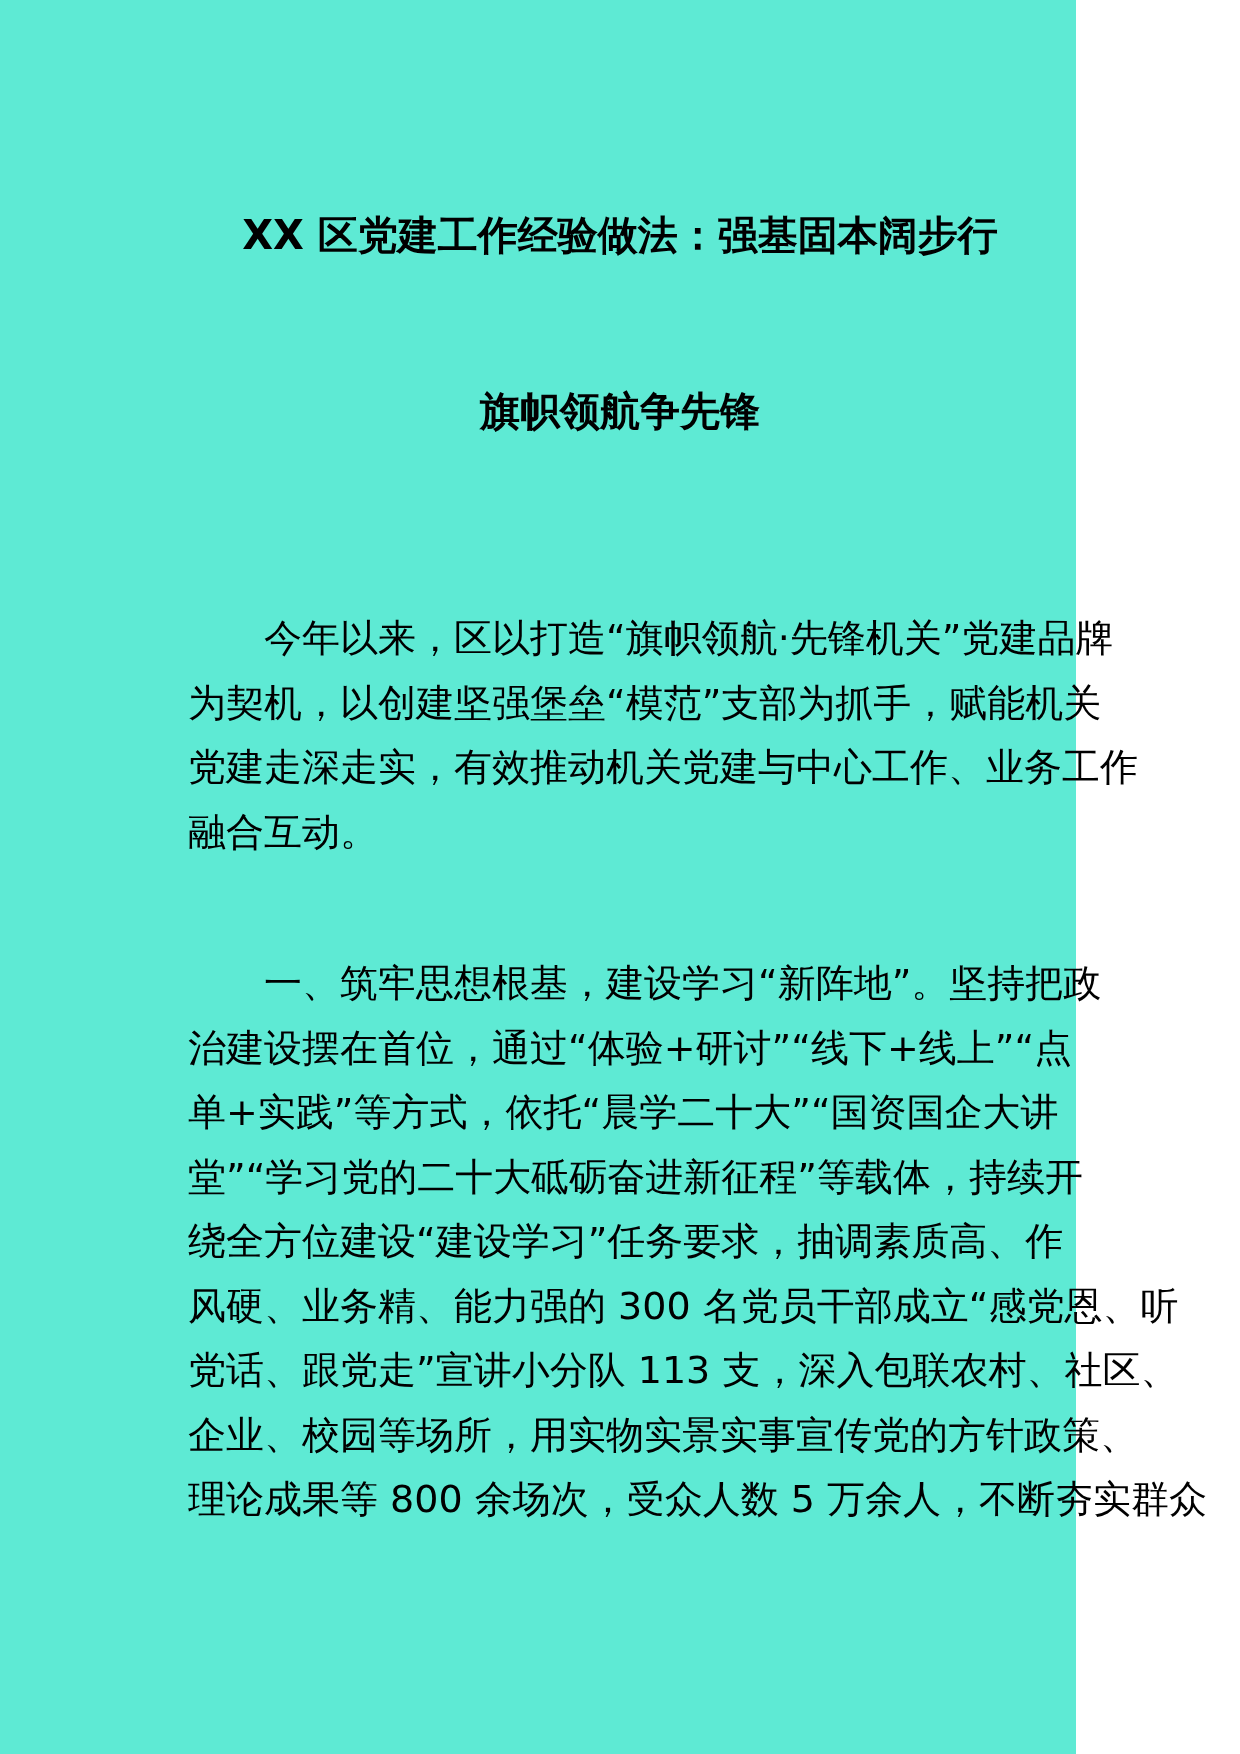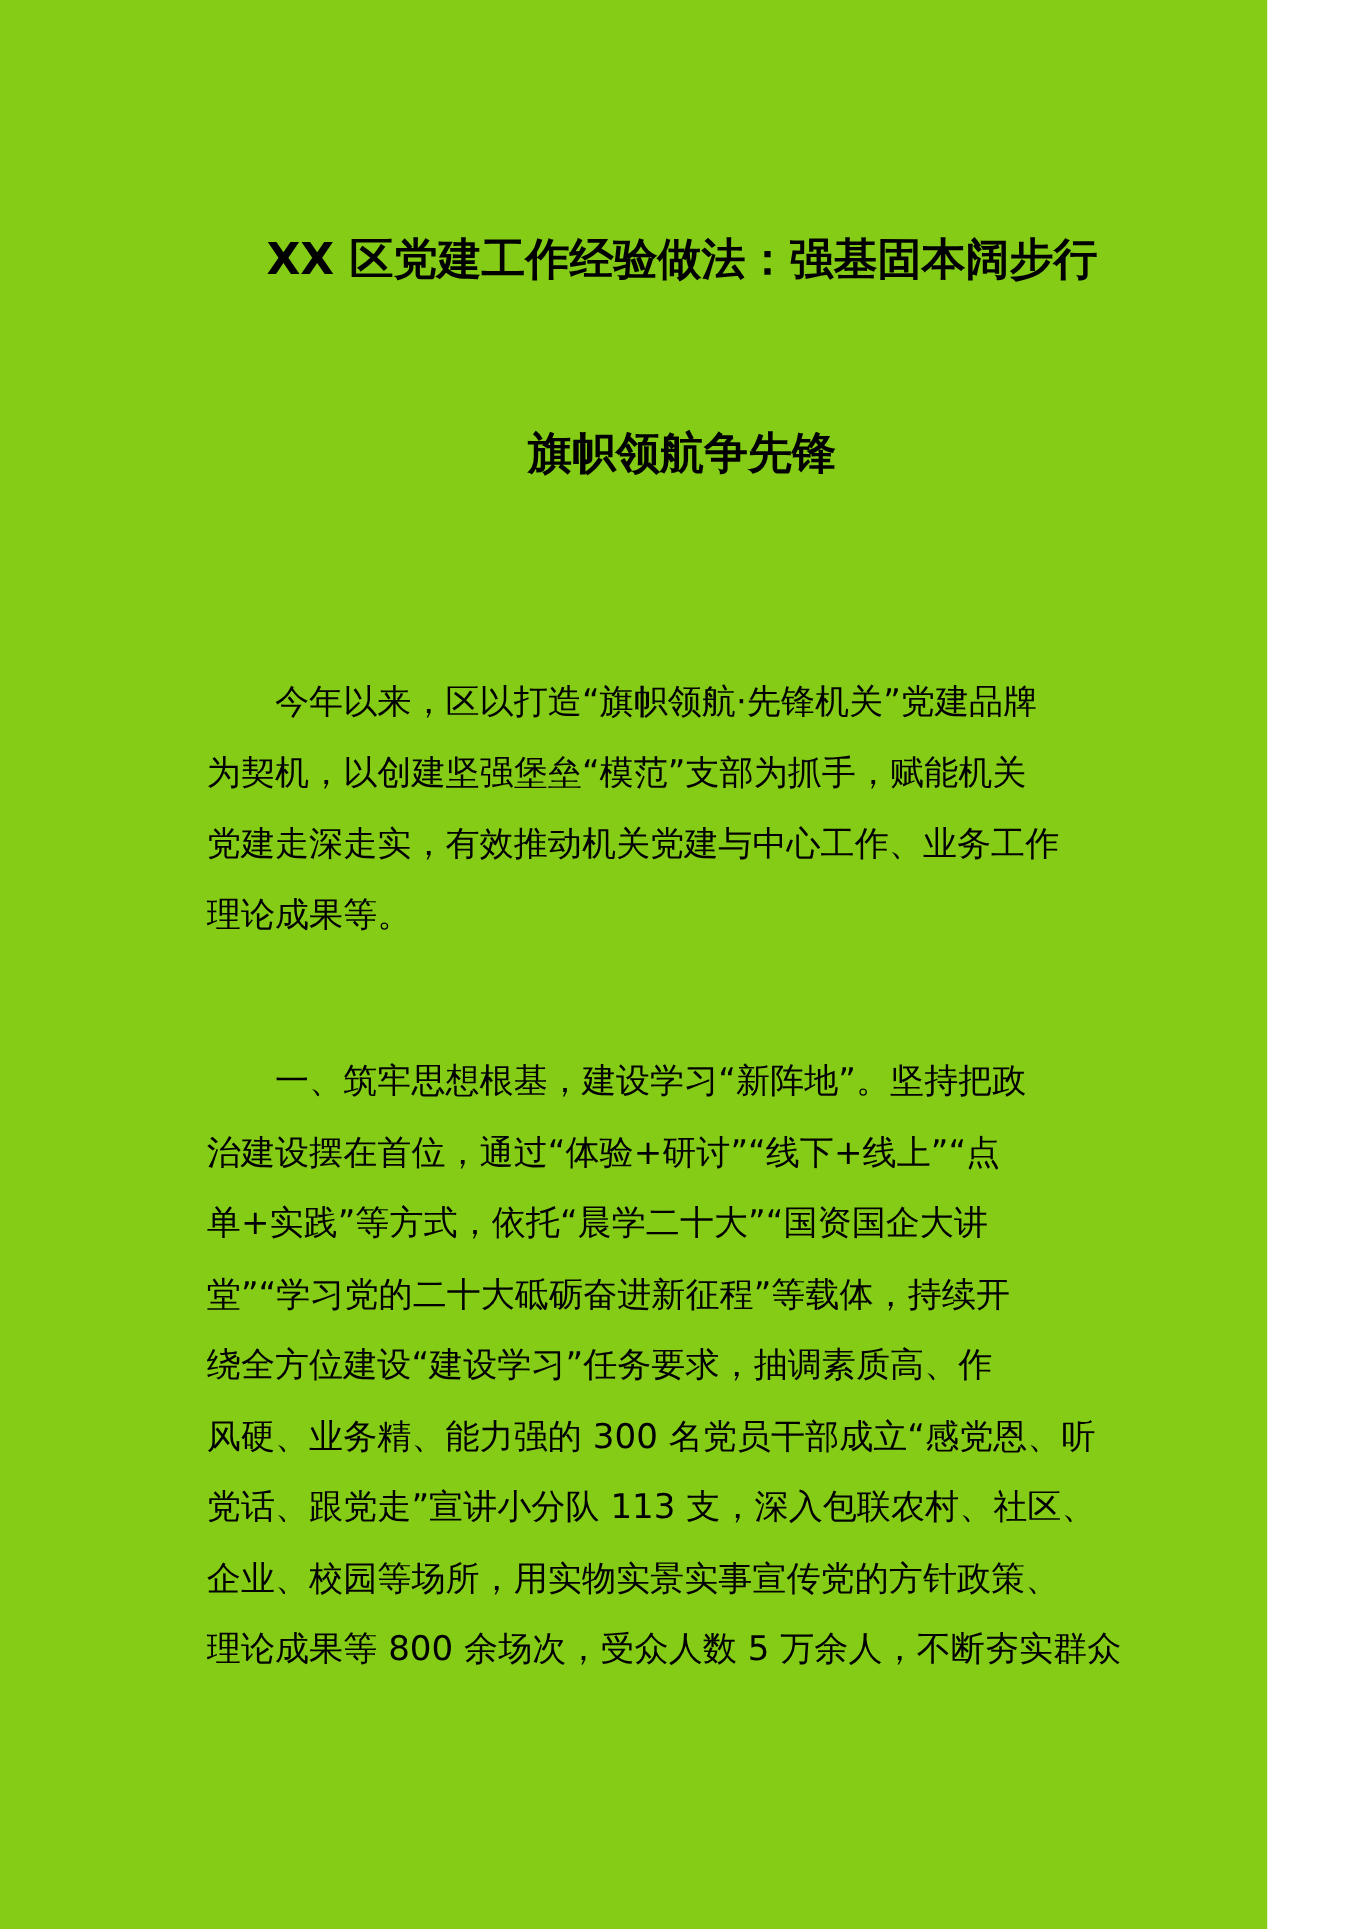--- a/index.html
+++ b/index.html
@@ -1,45 +1,45 @@
 <!DOCTYPE html>
 <html><head>
 <meta charset="utf-8">
 <style>
   html, body { margin:0; padding:0; background:#ffffff; }
   body { width:1240px; height:1754px; position:relative; overflow:hidden; }
-  .page { position:absolute; left:0; top:0; width:1152px; height:1754px; background:#84cc16; }
+  .page { position:absolute; left:0; top:0; width:1060px; height:1754px; background:#5eead4;padding-left:16px; }
   .title-line {
     position:absolute; left:0; width:1240px; text-align:center;
     font-family:"DejaVu Sans", sans-serif; font-weight:bold;
     font-size:40px; color:#000; letter-spacing:0px; white-space:nowrap;
   }
   .t1 { top:208px; }
   .t2 { top:384px; }
   .body-text {
     position:absolute; left:188px; width:866px;
-    font-family:"DejaVu Sans", sans-serif; font-size:31px;
+    font-family:"DejaVu Sans", sans-serif; font-size:38px;
     line-height:64.5px; color:#000; text-align:justify;
   }
   .line { display:block; white-space:nowrap; height:64.5px; }
   .p1 { top:606px; }
   .p2 { top:951px; }
 </style>
 </head>
 <body>
 
 <div class="page">
   <div class="title-line t1">XX 区党建工作经验做法：强基固本阔步行</div>
   <div class="title-line t2">旗帜领航争先锋</div>
 
   <div class="body-text p1">
     <span class="line">　　今年以来，区以打造“旗帜领航·先锋机关”党建品牌</span>
     <span class="line">为契机，以创建坚强堡垒“模范”支部为抓手，赋能机关</span>
     <span class="line">党建走深走实，有效推动机关党建与中心工作、业务工作</span>
-    <span class="line">理论成果等。</span>
+    <span class="line">融合互动。</span>
   </div>
 
   <div class="body-text p2">
     <span class="line">　　一、筑牢思想根基，建设学习“新阵地”。坚持把政</span>
     <span class="line">治建设摆在首位，通过“体验+研讨”“线下+线上”“点</span>
     <span class="line">单+实践”等方式，依托“晨学二十大”“国资国企大讲</span>
     <span class="line">堂”“学习党的二十大砥砺奋进新征程”等载体，持续开</span>
     <span class="line">绕全方位建设“建设学习”任务要求，抽调素质高、作</span>
     <span class="line">风硬、业务精、能力强的 300 名党员干部成立“感党恩、听</span>
     <span class="line">党话、跟党走”宣讲小分队 113 支，深入包联农村、社区、</span>

